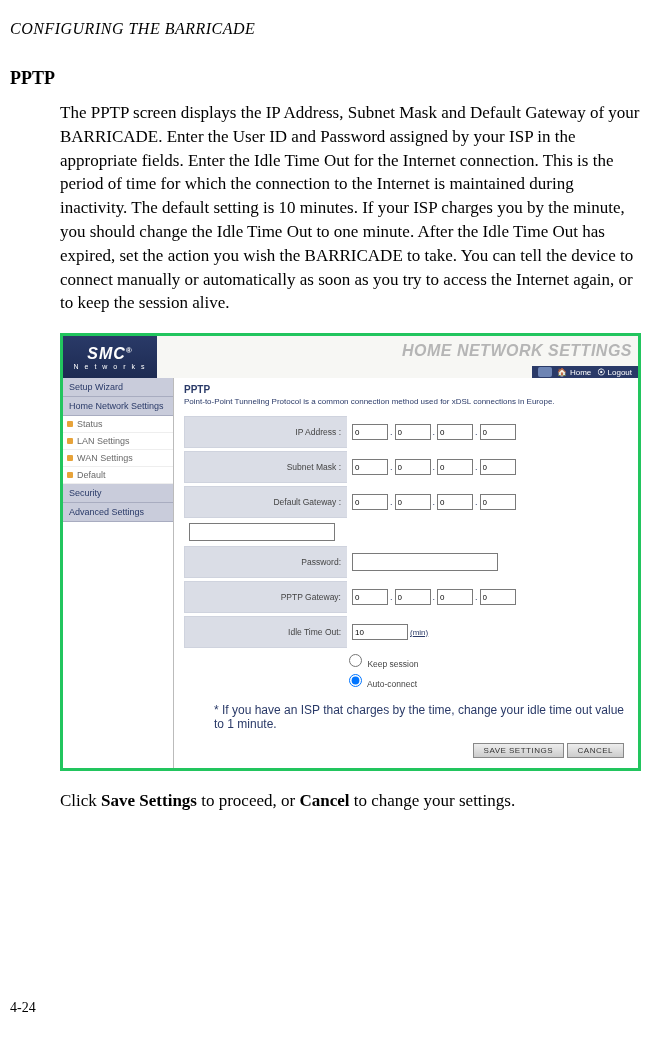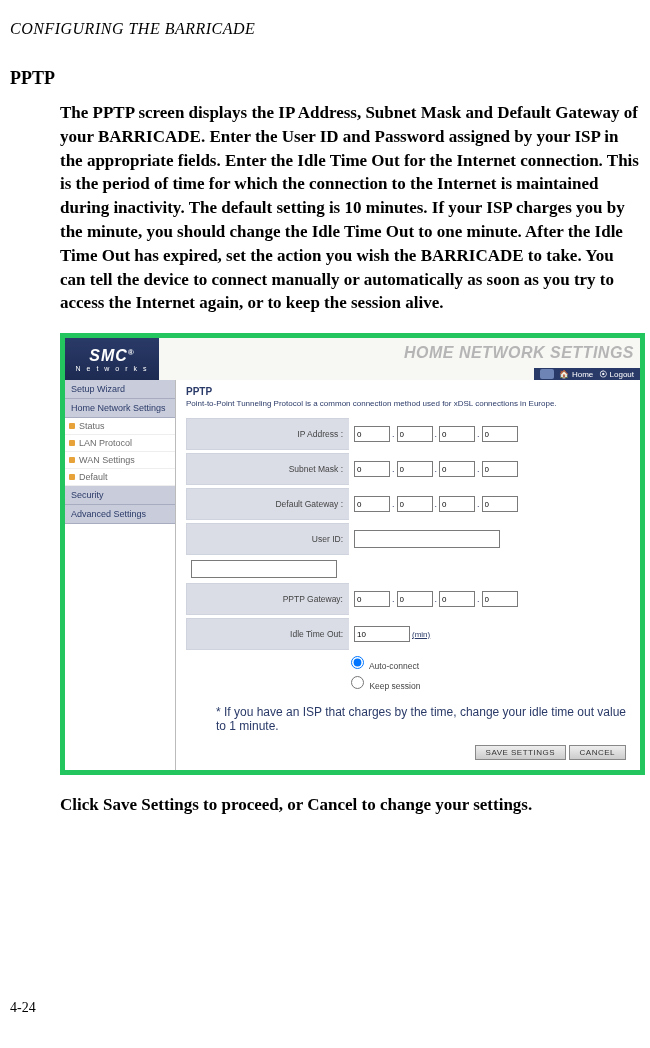--- a/index.html
+++ b/index.html
@@ -10,29 +10,29 @@
     color: #000;
   }
   .page-header {
     font-style: italic;
     font-variant: small-caps;
     font-size: 16px;
     margin-bottom: 30px;
     letter-spacing: 0.5px;
   }
   .section-title { font-weight: bold; font-size: 18px; margin-bottom: 12px; }
-  .body-para { font-size: 17px; line-height: 1.4; margin: 0 0 18px 50px; font-weight: bold; }
+  .body-para { font-size: 17px; line-height: 1.4; margin: 0 0 18px 50px; }
   .after-shot { margin-top: 18px; }
   .page-num { position: absolute; top: 1000px; font-size: 14px; }
 
   
   .shot {
     margin-left: 50px;
     width: 575px;
-    border: 5px solid #22c55e;
+    border: 3px solid #22c55e;
     font-family: Verdana, Arial, sans-serif;
     font-size: 9px;
     background: #fff;
   }
   .shot-top {
     display: flex;
     height: 42px;
   }
   .smc-logo {
     width: 94px;
@@ -185,21 +185,21 @@
         <span>⦿ <span>Logout</span></span>
       </div>
     </div>
   </div>
 
   <div class="shot-body">
     <div class="sidebar">
       <div class="sb-major">Setup Wizard</div>
       <div class="sb-major">Home Network Settings</div>
       <div class="sb-sub">Status</div>
-      <div class="sb-sub">LAN Protocol</div>
+      <div class="sb-sub">LAN Settings</div>
       <div class="sb-sub">WAN Settings</div>
       <div class="sb-sub">Default</div>
       <div class="sb-major">Security</div>
       <div class="sb-major">Advanced Settings</div>
     </div>
 
     <div class="content">
       <div class="ct-title">PPTP</div>
       <div class="ct-desc">Point-to-Point Tunneling Protocol is a common connection method used for xDSL connections in Europe.</div>
 
@@ -233,26 +233,26 @@
           <input class="octet" value="0" style="">
             <span class="dot">.</span>
           <input class="octet" value="0" style="">
             <span class="dot">.</span>
           <input class="octet" value="0" style="">
             <span class="dot">.</span>
           <input class="octet" value="0" style="">
         </div>
       </div>
       <div class="form-row">
-        <div class="lbl">User ID:</div>
         <div class="val">
             <input class="txt" style="">
           </div>
       </div>
       <div class="form-row">
+        <div class="lbl">Password:</div>
         <div class="val">
             <input type="password" class="pwd" style="">
           </div>
       </div>
       <div class="form-row">
         <div class="lbl">PPTP Gateway:</div>
         <div class="val">
           <input class="octet" value="0" style="">
             <span class="dot">.</span>
           <input class="octet" value="0" style="">
@@ -263,22 +263,22 @@
         </div>
       </div>
       <div class="form-row">
         <div class="lbl">Idle Time Out:</div>
         <div class="val">
           <input class="octet" style="width: 50px;" value="10">
           <span class="unit">(min)</span>
         </div>
       </div>
       <div class="radio-block">
+        <label><input type="radio" name="cm" style=""> <span>Keep session</span></label>
         <label><input type="radio" name="cm" checked="" style=""> <span>Auto-connect</span></label>
-        <label><input type="radio" name="cm" style=""> <span>Keep session</span></label>
       </div>
 
       <div class="hint">*  If you have an ISP that charges by the time, change your idle time out value to 1 minute.</div>
 
       <div class="btn-row">
         <span class="web-btn">SAVE SETTINGS</span>
         <span class="web-btn">CANCEL</span>
       </div>
     </div>
   </div>

